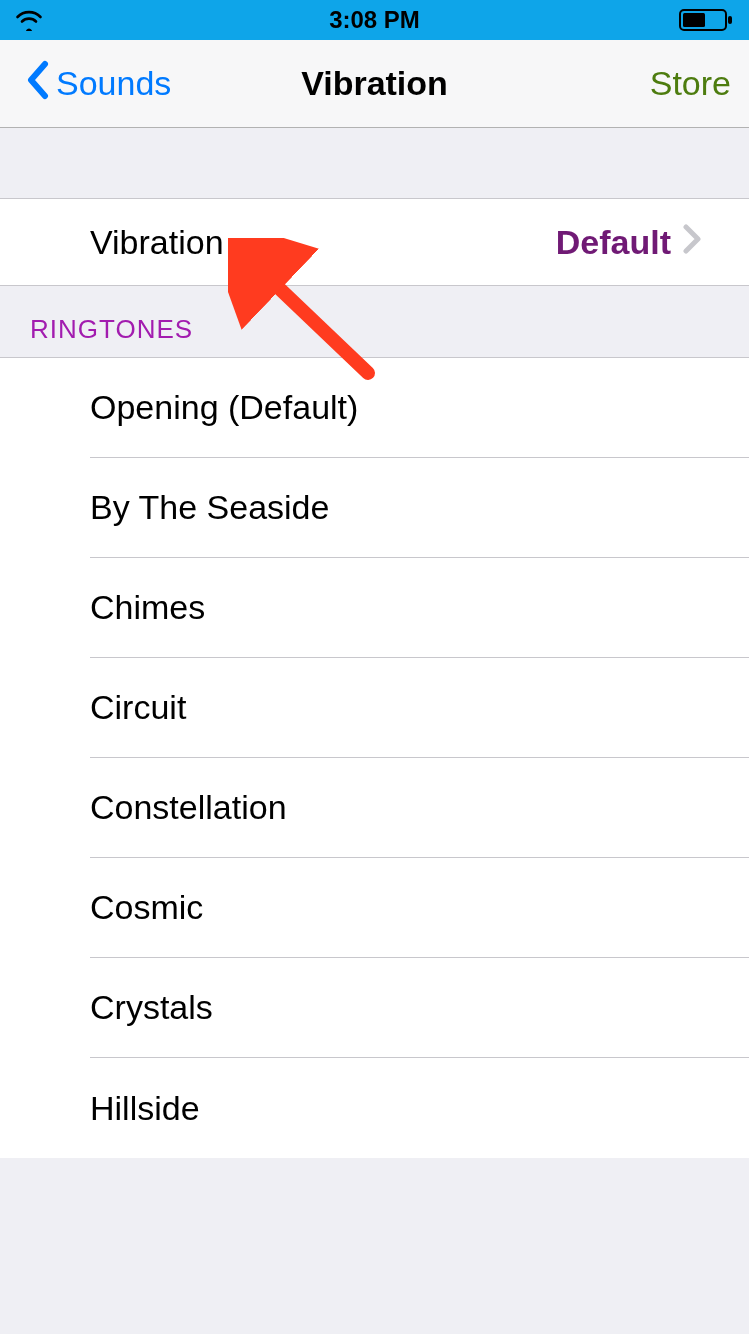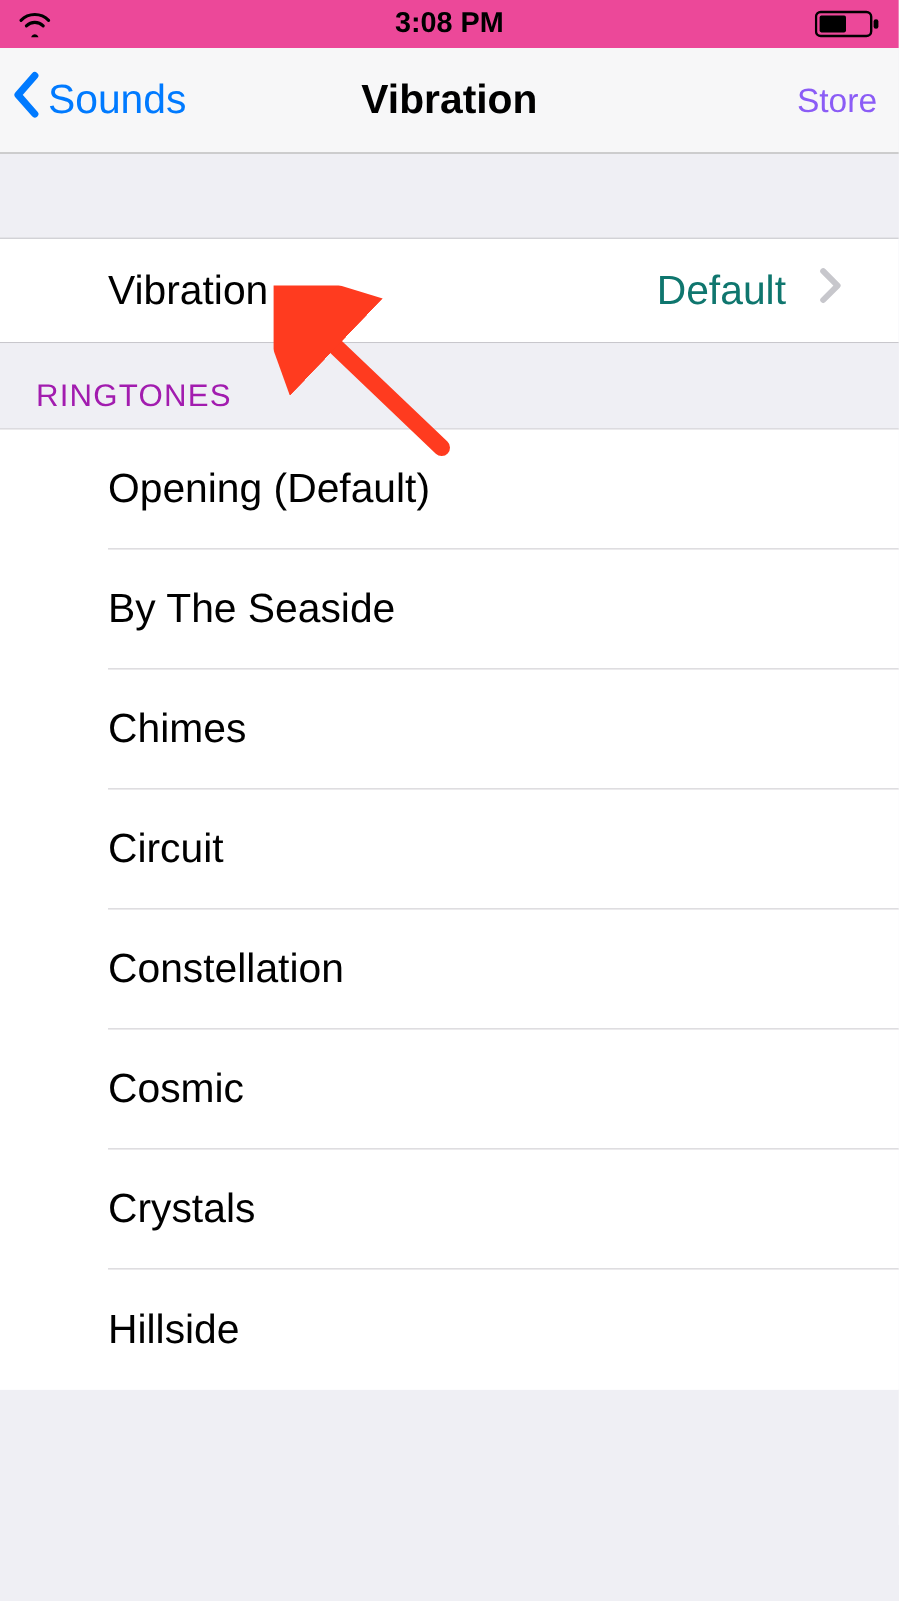--- a/index.html
+++ b/index.html
@@ -15,21 +15,21 @@
       background: #efeff4;
       overflow: hidden;
       position: relative;
     }
     .status-bar {
       height: 40px;
       display: flex;
       align-items: center;
       justify-content: space-between;
       padding: 0 14px;
-      background: #ec4899;
+      background: #0ea5e9;
     }
     .status-left {
       display: flex;
       align-items: center;
     }
     .status-center {
       position: absolute;
       left: 50%;
       transform: translateX(-50%);
       font-size: 24px;
@@ -46,21 +46,21 @@
     .battery-icon svg {
       display: block;
     }
     .nav-bar {
       height: 88px;
       background: #f7f7f8;
       border-bottom: 1px solid #b2b2b2;
       display: flex;
       align-items: center;
       justify-content: space-between;
-      padding: 0 18px 0 10px;
+      padding: 0 18px 0 26px;
       position: relative;
     }
     .nav-back {
       display: flex;
       align-items: center;
       color: #007aff;
       font-size: 34px;
       font-weight: 400;
     }
     .nav-back-icon {
@@ -68,22 +68,22 @@
     }
     .nav-title {
       position: absolute;
       left: 50%;
       transform: translateX(-50%);
       font-size: 34px;
       font-weight: 600;
       color: #000;
     }
     .nav-right {
-      color: #8b5cf6;
-      font-size: 28px;
+      color: #4d7c0f;
+      font-size: 34px;
       font-weight: 400;
     }
     .section-spacer {
       height: 70px;
       background: #efeff4;
     }
     .cell {
       background: #fff;
       display: flex;
       align-items: center;
@@ -91,23 +91,24 @@
       height: 88px;
       font-size: 34px;
       color: #000;
       border-top: 1px solid #c8c7cc;
       border-bottom: 1px solid #c8c7cc;
     }
     .cell-label {
       flex: 1;
     }
     .cell-value {
-      color: #0f766e;
-      font-size: 34px;
-      margin-right: 28px;
+      color: #701a75;
+      font-size: 34px;
+      margin-right: 12px;
+      font-weight: bold;
     }
     .chevron-right {
       color: #c7c7cc;
     }
     .section-header {
       padding: 28px 30px 12px 30px;
       font-size: 26px;
       color: #a21caf;
       letter-spacing: 1px;
       background: #efeff4;

